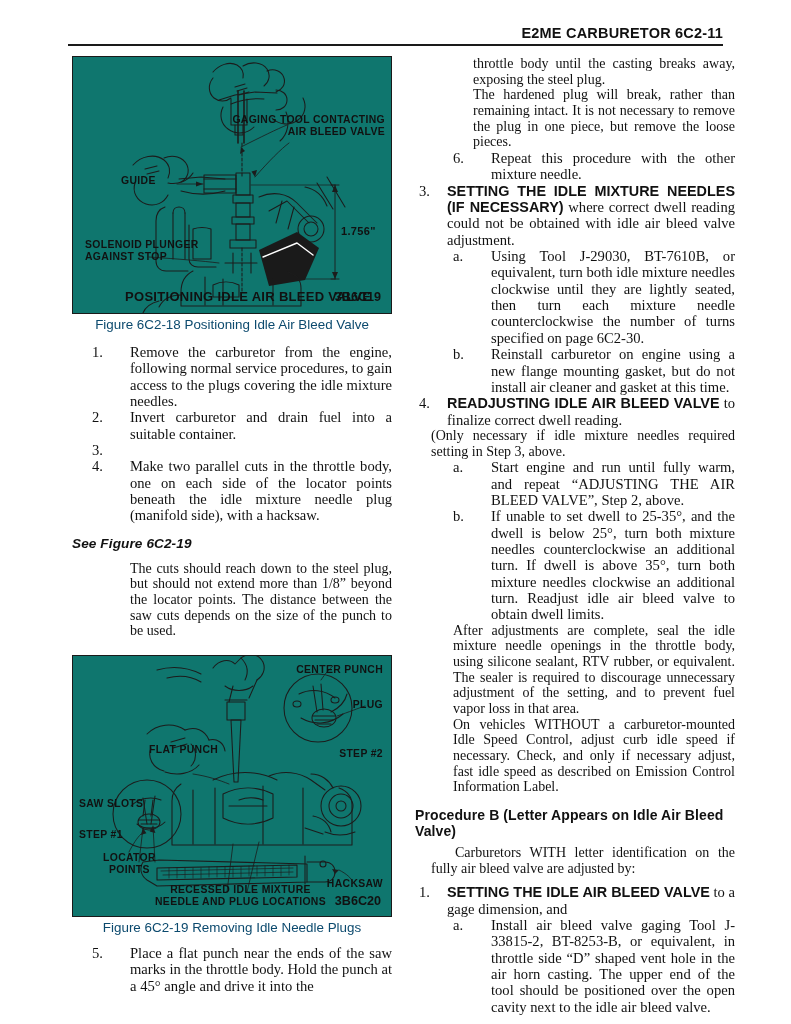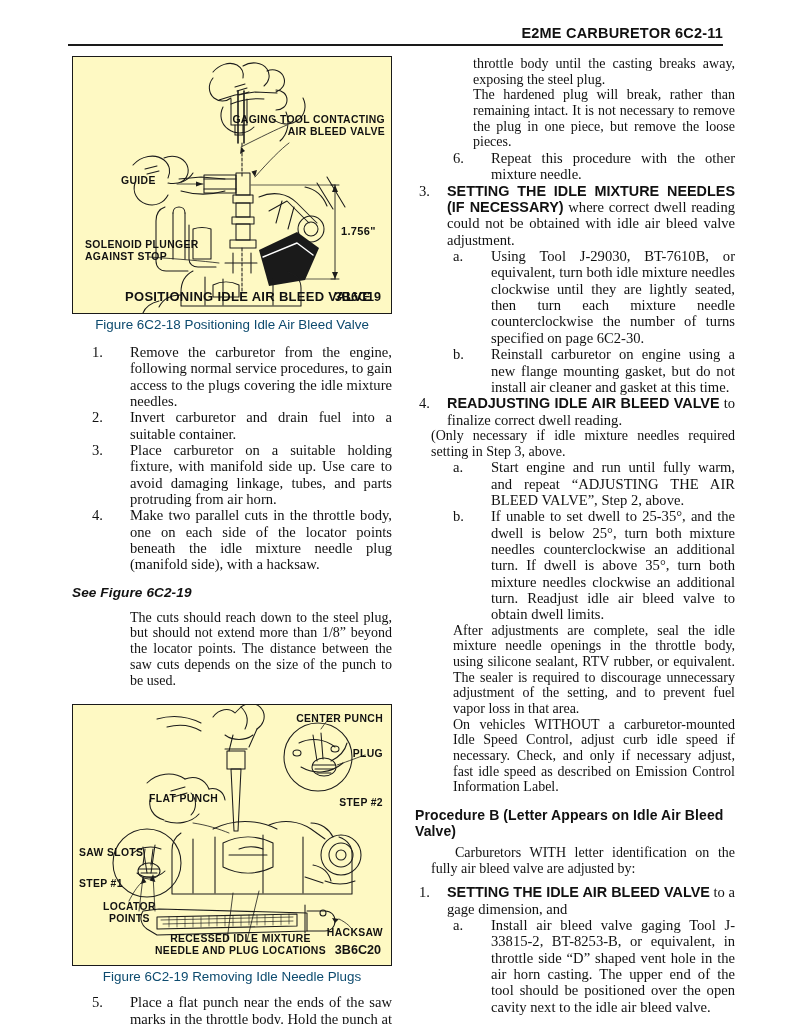--- a/index.html
+++ b/index.html
@@ -120,21 +120,21 @@
   .sp-6  { height: 6px; }
   .sp-8  { height: 8px; }
   .sp-10 { height: 10px; }
   .sp-12 { height: 12px; }
   .sp-16 { height: 16px; }
 
   
   .figure-box {
     position: relative;
     border: 1.6px solid #1a1a1a;
-    background: #fef9c3;
+    background: #0f766e;
     box-sizing: border-box;
     overflow: hidden;
   }
   .fig-caption {
     font-family: "Liberation Sans", sans-serif;
     font-size: 13.4px;
     text-align: center;
     margin-top: 3px;
     color: #0c4a6e;
   }
@@ -287,21 +287,20 @@
     <div class="row lvl1">
       <span class="marker">1.</span>
       <span class="content">Remove the carburetor from the engine, following normal service procedures, to gain access to the plugs covering the idle mixture needles.</span>
     </div>
     <div class="row lvl1">
       <span class="marker">2.</span>
       <span class="content">Invert carburetor and drain fuel into a suitable container.</span>
     </div>
     <div class="row lvl1">
       <span class="marker">3.</span>
-      <span class="content">Place carburetor on a suitable holding fixture, with manifold side up. Use care to avoid damaging linkage, tubes, and parts protruding from air horn.</span>
     </div>
     <div class="row lvl1">
       <span class="marker">4.</span>
       <span class="content">Make two parallel cuts in the throttle body, one on each side of the locator points beneath the idle mixture needle plug (manifold side), with a hacksaw.</span>
     </div>
 
     <div class="sp-12"></div>
     <p class="see-fig">See Figure 6C2-19</p>
     <div class="sp-10"></div>
 

